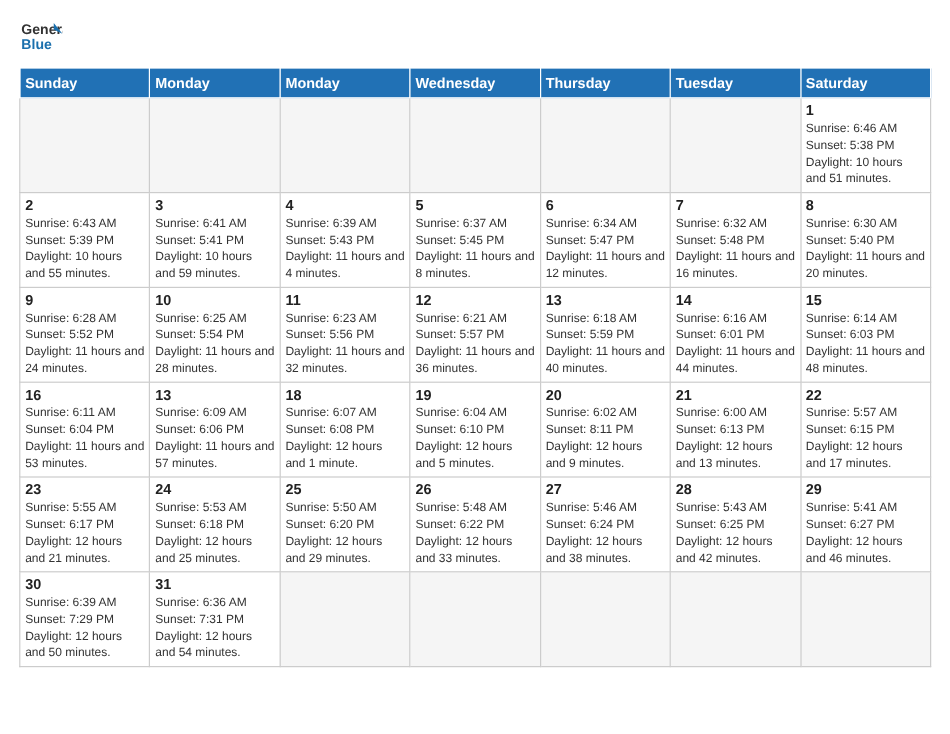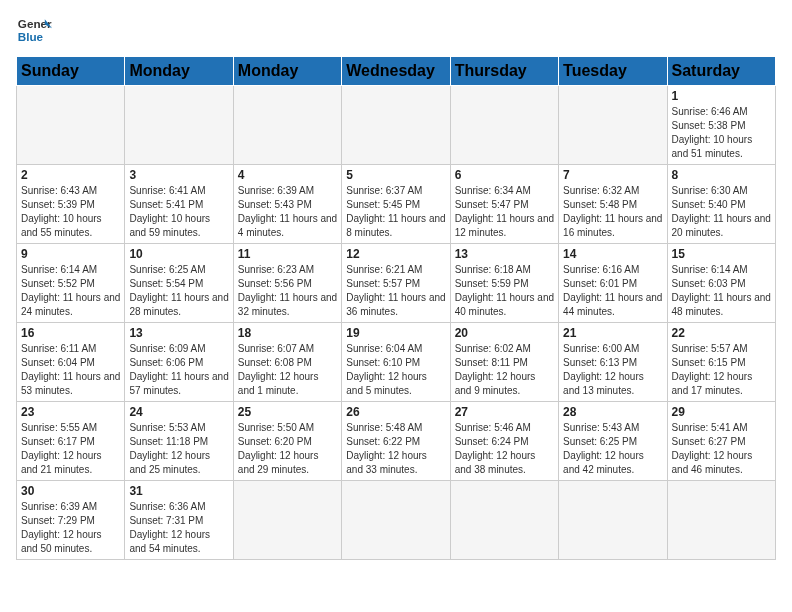--- a/index.html
+++ b/index.html
@@ -44,22 +44,22 @@
       font-size: 15px;
       color: #444;
     }
     .calendar {
       width: 100%;
       border-collapse: collapse;
       table-layout: fixed;
     }
     .calendar thead tr th {
       background: #2171b5;
-      color: #000000;
-      font-size: 16px;
+      color: #ffffff;
+      font-size: 12px;
       font-weight: bold;
       padding: 5px 4px;
       text-align: left;
       border: 1px solid #fff;
     }
     .calendar tbody tr td {
       border: 1px solid #ccc;
       vertical-align: top;
       padding: 3px 4px;
       height: 72px;
@@ -168,21 +168,21 @@
           <td>
             <span class="day-number">8</span>
             <div class="day-info">Sunrise: 6:30 AM
 Sunset: 5:40 PM
 Daylight: 11 hours and 20 minutes.</div>
           </td>
         </tr>
         <tr>
           <td>
             <span class="day-number">9</span>
-            <div class="day-info">Sunrise: 6:14 AM
+            <div class="day-info">Sunrise: 6:28 AM
 Sunset: 5:52 PM
 Daylight: 11 hours and 24 minutes.</div>
           </td>
           <td>
             <span class="day-number">10</span>
             <div class="day-info">Sunrise: 6:25 AM
 Sunset: 5:54 PM
 Daylight: 11 hours and 28 minutes.</div>
           </td>
           <td>
@@ -263,21 +263,21 @@
         <tr>
           <td>
             <span class="day-number">23</span>
             <div class="day-info">Sunrise: 5:55 AM
 Sunset: 6:17 PM
 Daylight: 12 hours and 21 minutes.</div>
           </td>
           <td>
             <span class="day-number">24</span>
             <div class="day-info">Sunrise: 5:53 AM
-Sunset: 11:18 PM
+Sunset: 6:18 PM
 Daylight: 12 hours and 25 minutes.</div>
           </td>
           <td>
             <span class="day-number">25</span>
             <div class="day-info">Sunrise: 5:50 AM
 Sunset: 6:20 PM
 Daylight: 12 hours and 29 minutes.</div>
           </td>
           <td>
             <span class="day-number">26</span>

